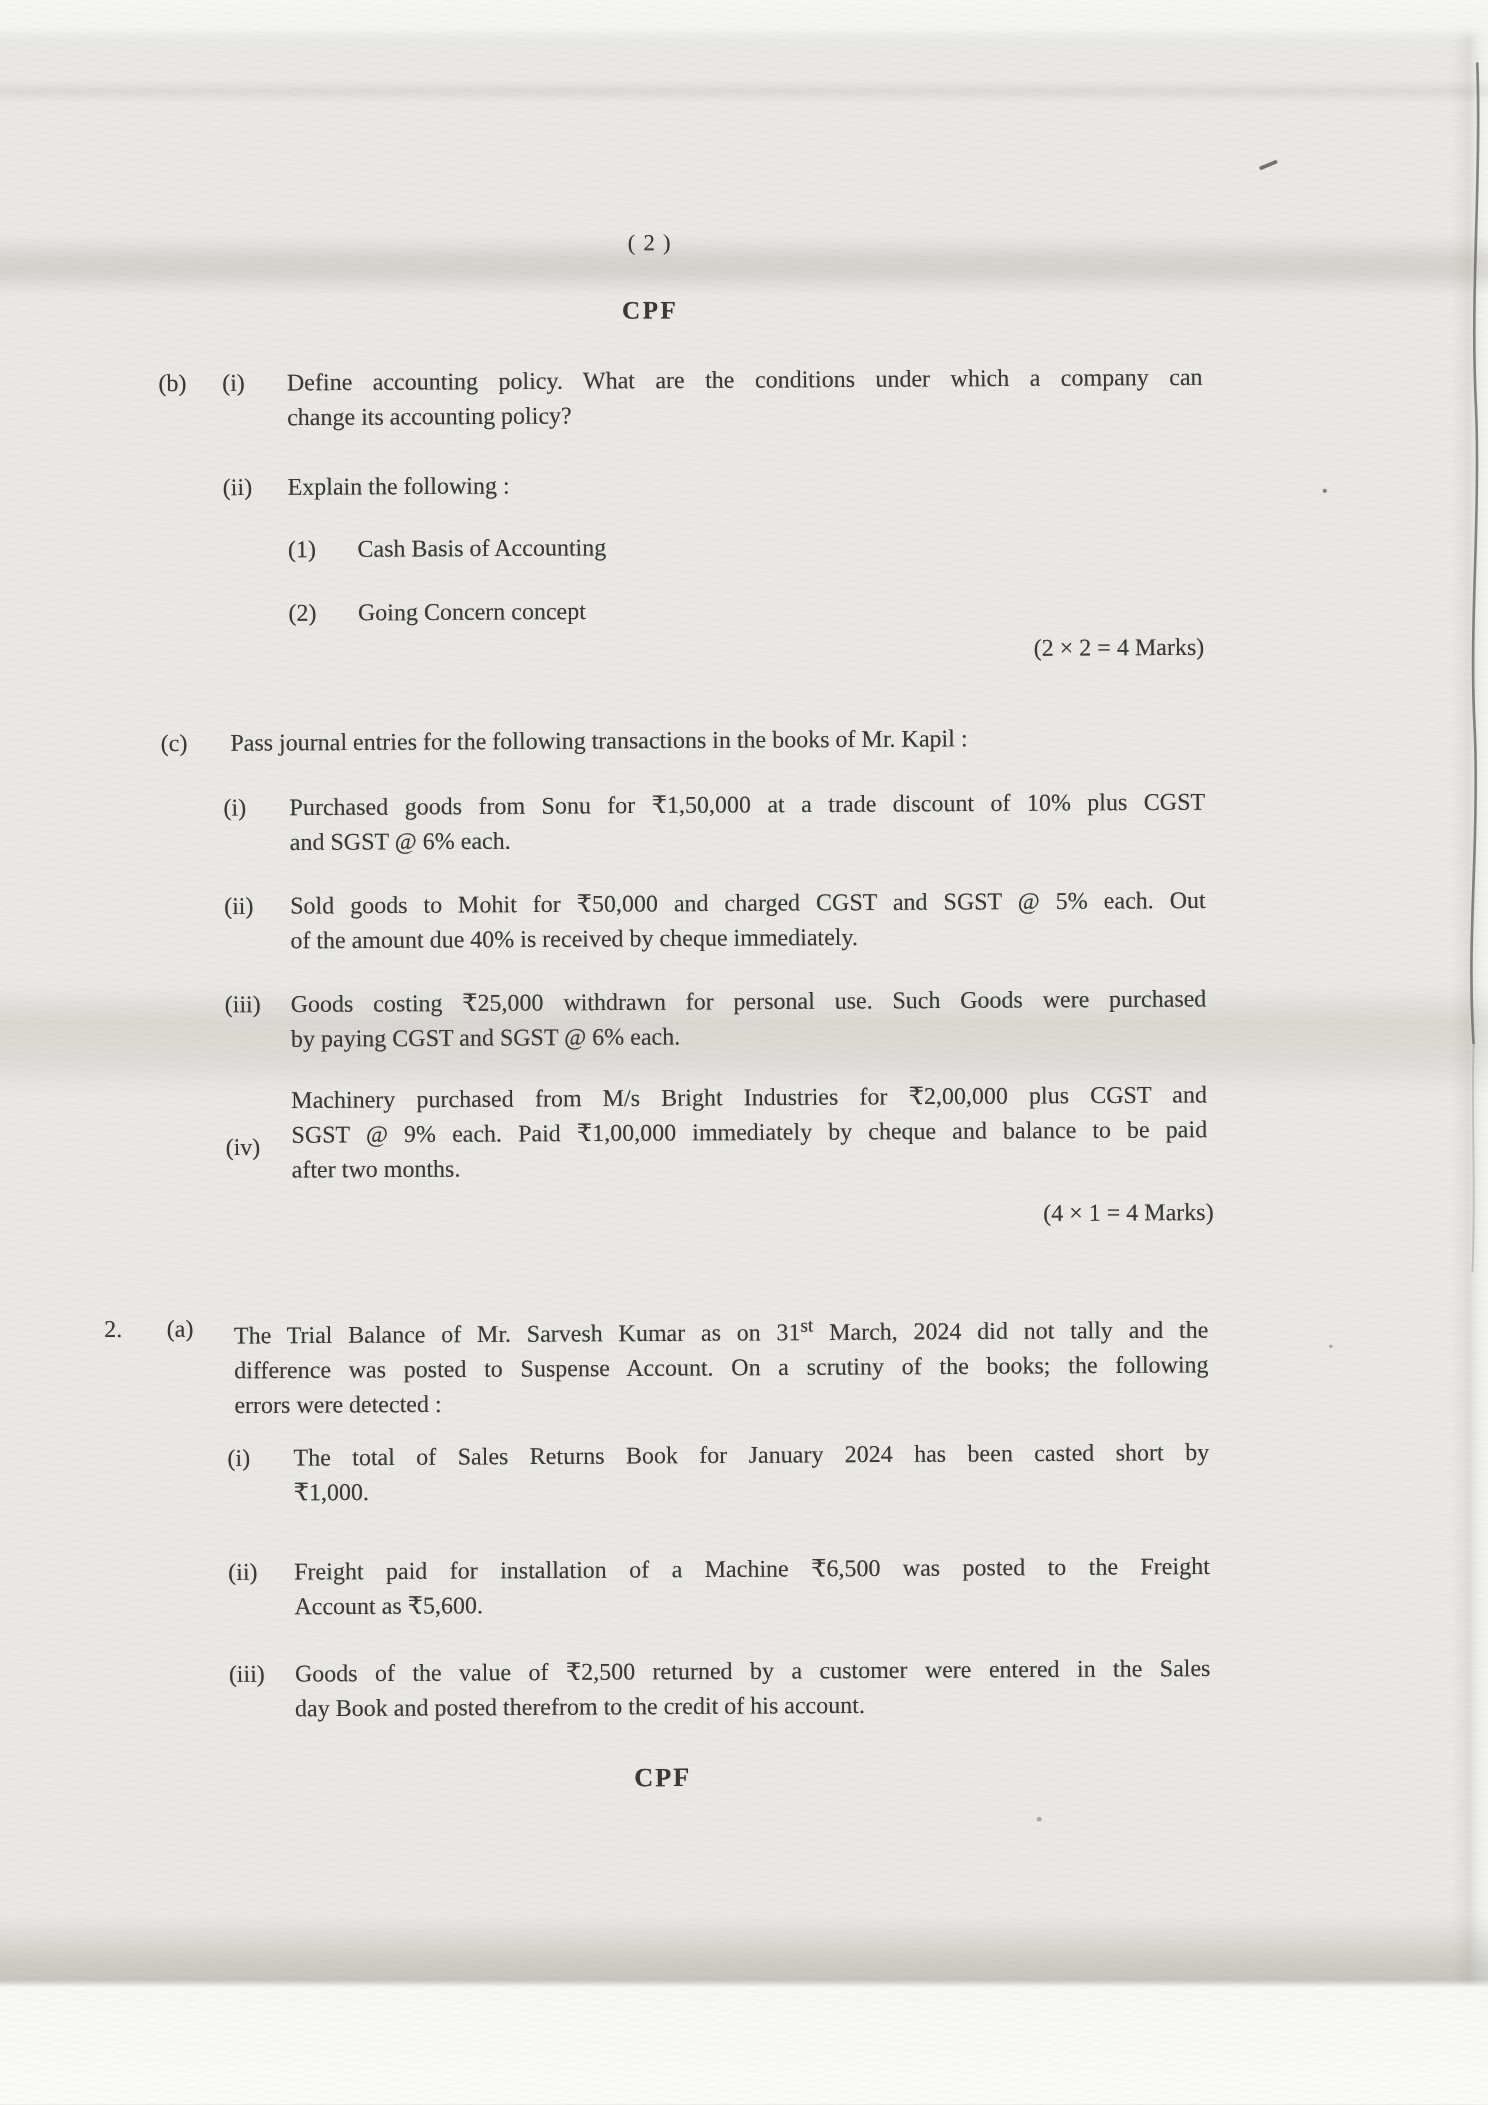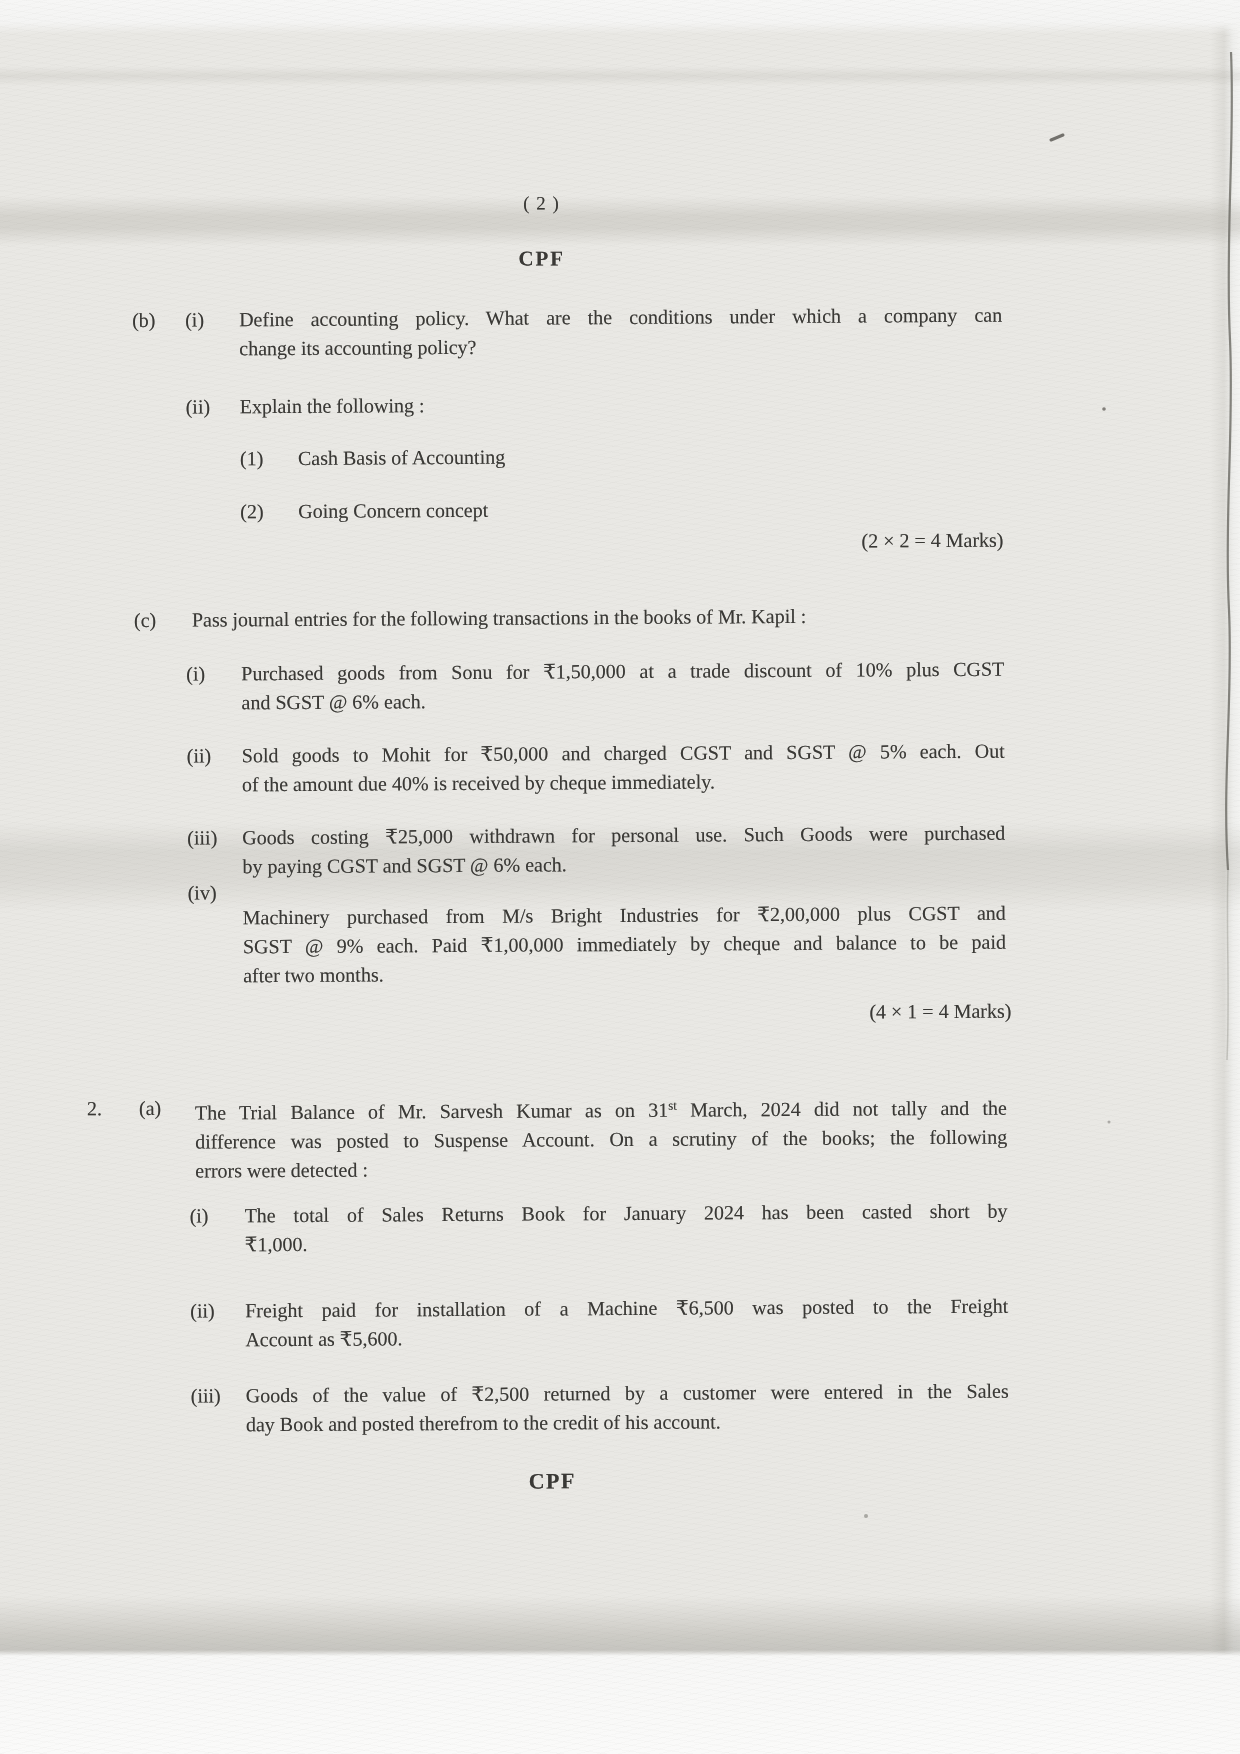--- a/index.html
+++ b/index.html
@@ -24,21 +24,21 @@
     text-shadow:0 0 0.6px rgba(58,57,52,0.45);
     white-space:nowrap;
   }
   .blk { white-space:normal; }
   .jl { text-align:justify; text-align-last:justify; }
   .ll { text-align:left; }
   .center { text-align:center; }
   .right { text-align:right; }
   .hdr { font-weight:bold; font-size:21px; letter-spacing:2px; }
   .ftr { font-weight:bold; font-size:22px; letter-spacing:1.5px; }
-  sup { font-size:13px; vertical-align:7px; }
+  sup { font-size:16px; vertical-align:7px; }
   .artifacts { position:absolute; inset:0; pointer-events:none; }
 </style>
 </head>
 <body>
 
 <div class="page">
 
   <svg class="artifacts" width="1240" height="1754" viewBox="0 0 1240 1754">
     <path d="M1231,52 C1235,140 1225,240 1230,340 C1234,430 1224,520 1229,610 C1233,700 1222,780 1228,870" fill="none" stroke="#5d5b55" stroke-width="2.2" opacity="0.72"></path>
     <path d="M1228,870 C1226,930 1230,990 1227,1060" fill="none" stroke="#716f68" stroke-width="1.5" opacity="0.3"></path>
@@ -86,21 +86,21 @@
       <div class="jl">Sold goods to Mohit for ₹50,000 and charged CGST and SGST @ 5% each. Out</div>
       <div class="ll">of the amount due 40% is received by cheque immediately.</div>
     </div>
 
     <div class="t" style="left:187px; top:821px;">(iii)</div>
     <div class="t blk" style="left:242px; top:821px; width:763px;">
       <div class="jl">Goods costing ₹25,000 withdrawn for personal use. Such Goods were purchased</div>
       <div class="ll">by paying CGST and SGST @ 6% each.</div>
     </div>
 
-    <div class="t" style="left:187px; top:876px;text-align:right;">(iv)</div>
+    <div class="t" style="left:187px; top:940px;text-align:right;">(iv)</div>
     <div class="t blk" style="left:242px; top:901px; width:763px;">
       <div class="jl">Machinery purchased from M/s Bright Industries for ₹2,00,000 plus CGST and</div>
       <div class="jl">SGST @ 9% each. Paid ₹1,00,000 immediately by cheque and balance to be paid</div>
       <div class="ll">after two months.</div>
     </div>
 
     <div class="t right" style="left:550px; top:999px; width:460px;">(4 × 1 = 4 Marks)</div>
 
     <div class="t" style="left:85px; top:1091px;">2.</div>
     <div class="t" style="left:137px; top:1091px;">(a)</div>

